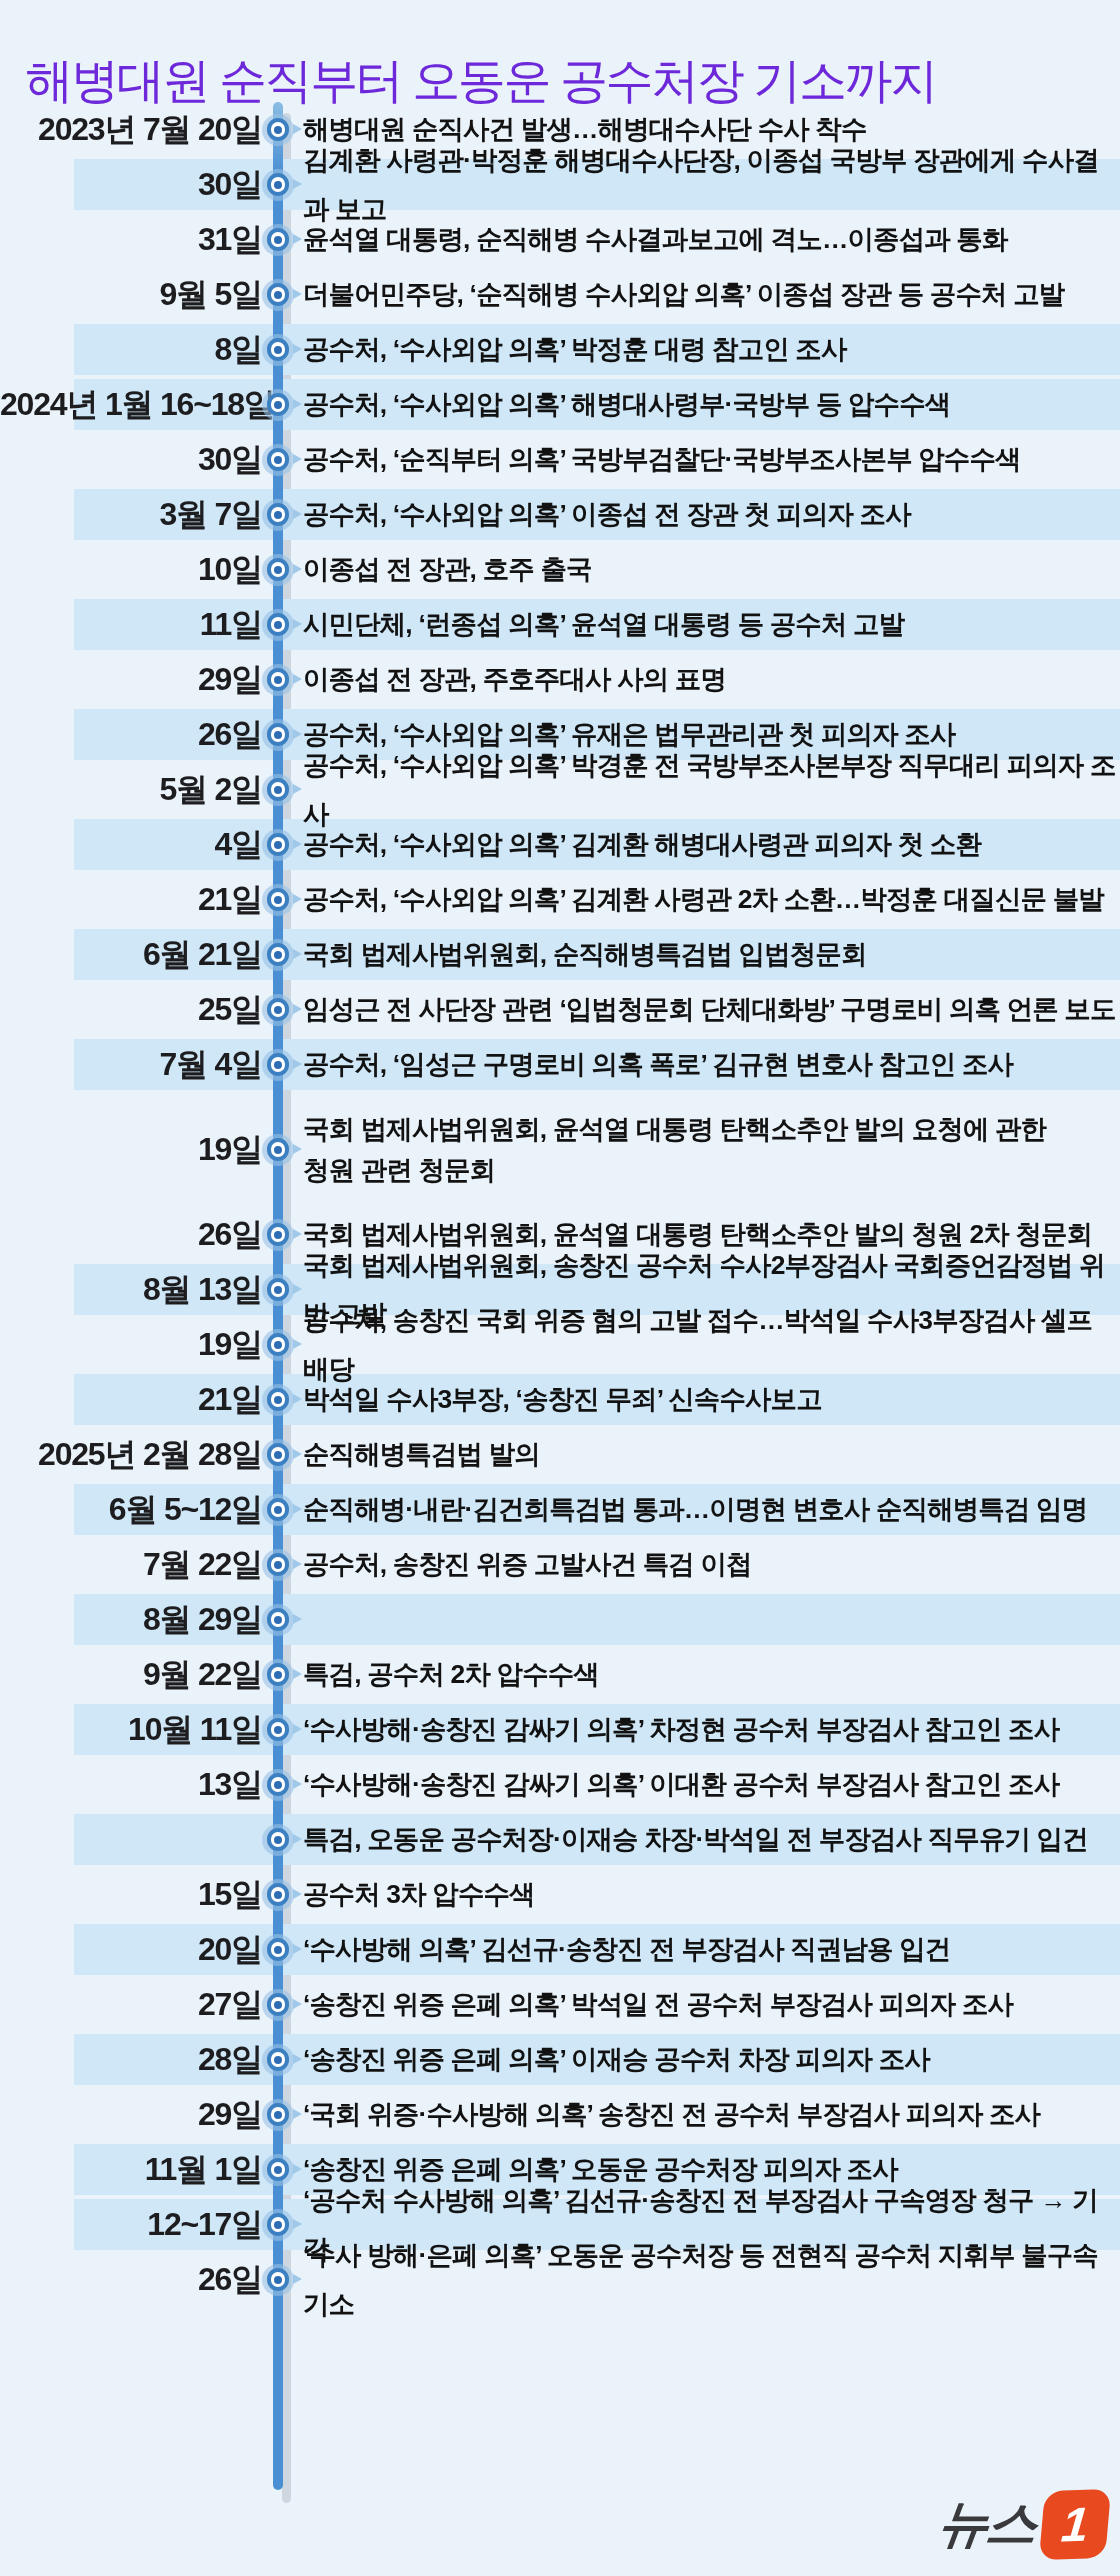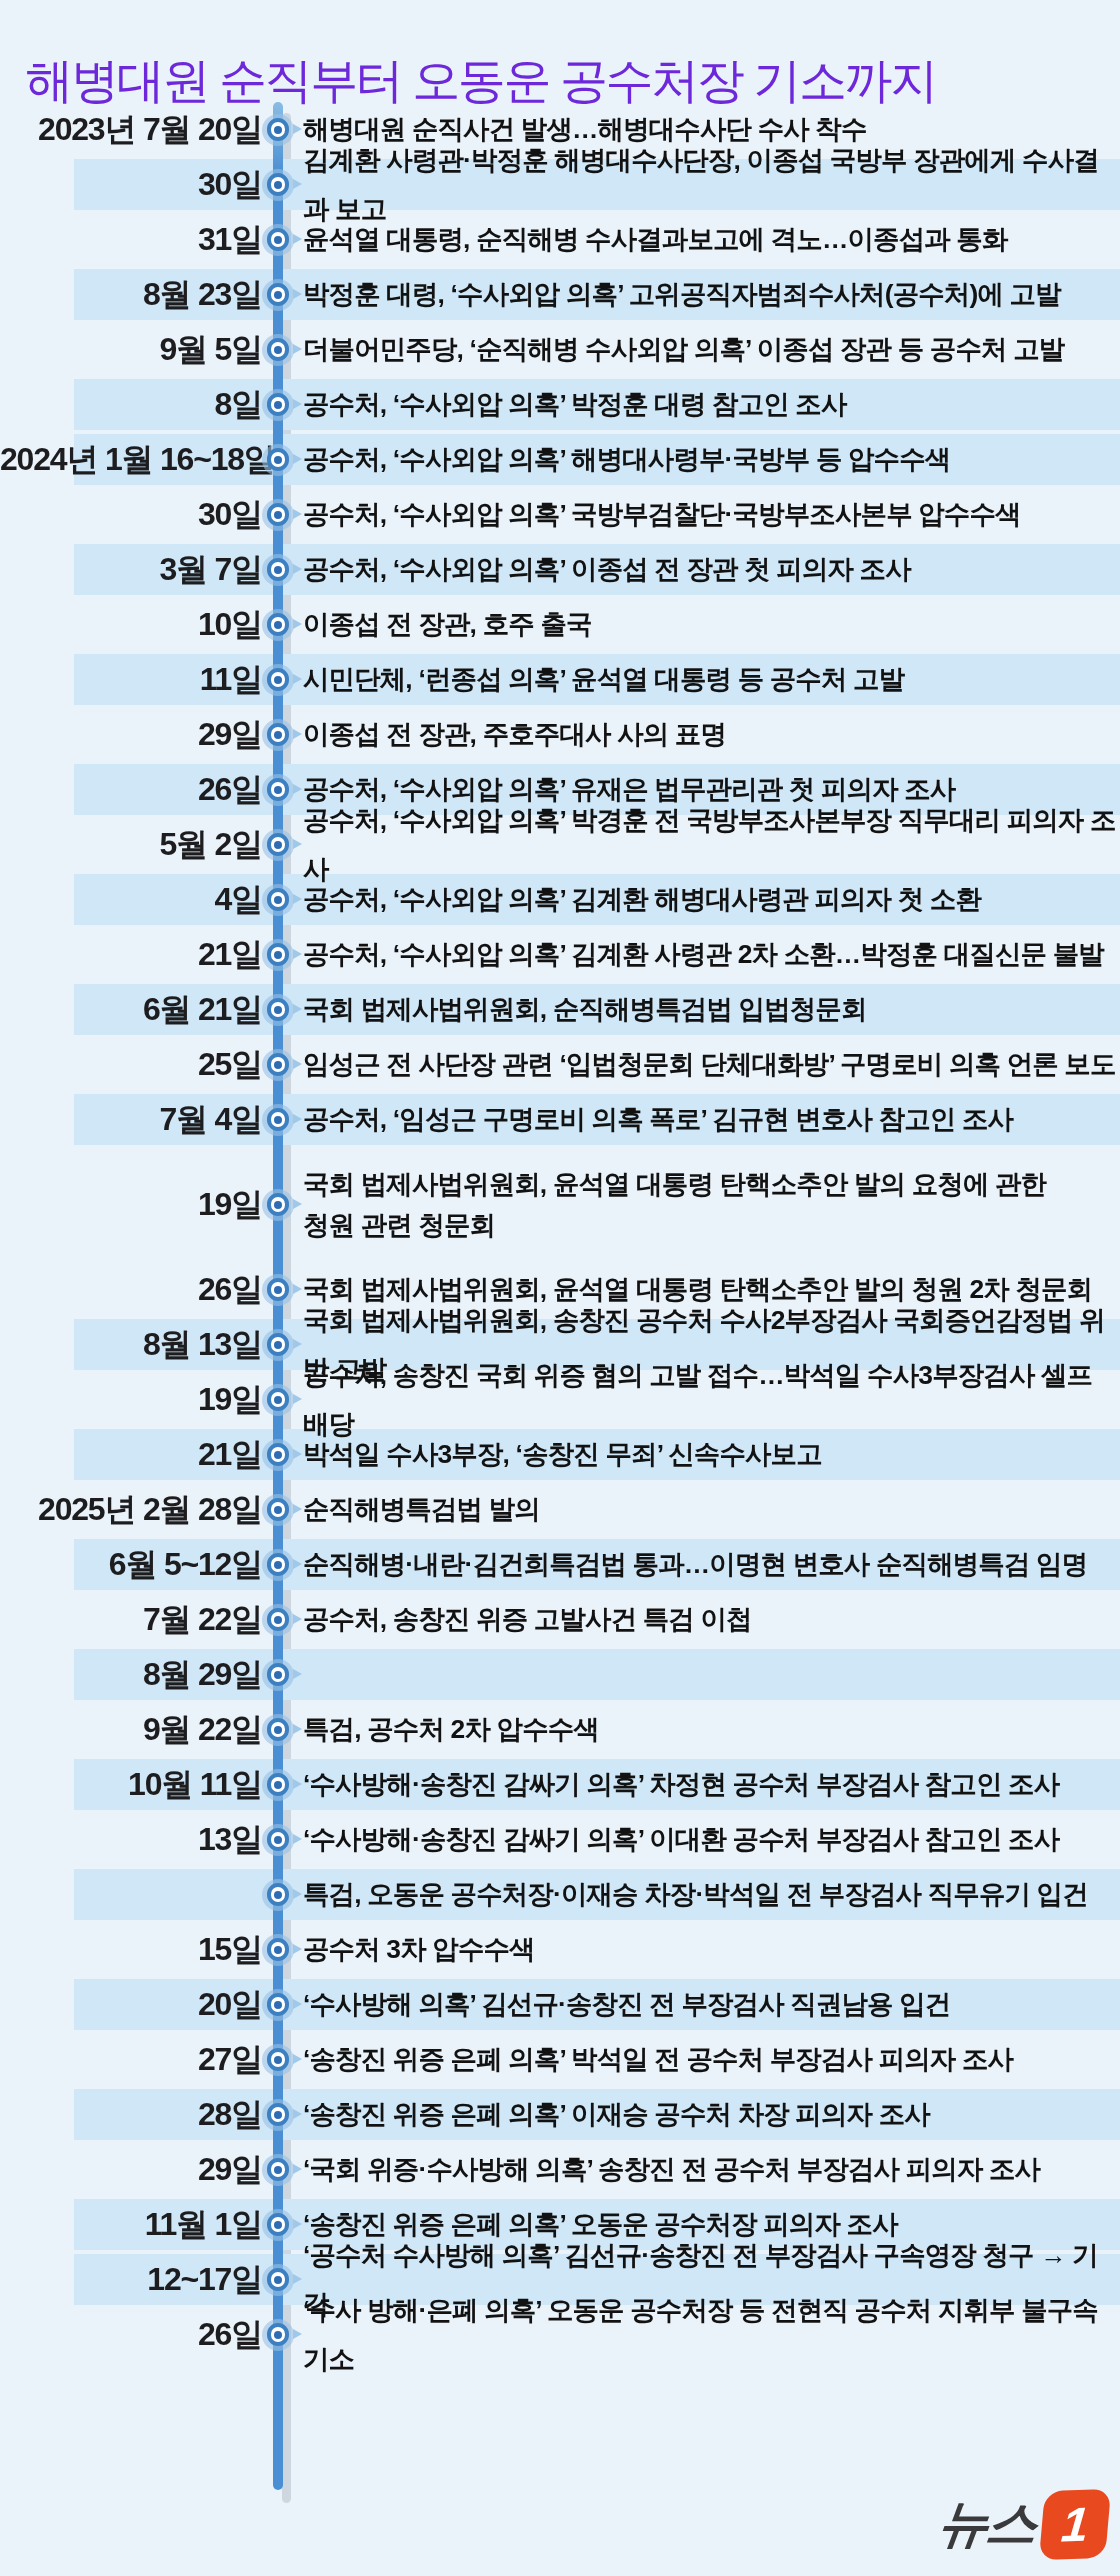--- a/index.html
+++ b/index.html
@@ -110,28 +110,20 @@
         <div class="text">김계환 사령관·박정훈 해병대수사단장, 이종섭 국방부 장관에게 수사결과 보고</div>
       </div>
       <div class="row">
         <div class="date">31일</div>
         <div class="node">
           <span class="marker"></span>
           <span class="arrow"></span>
         </div>
         <div class="text">윤석열 대통령, 순직해병 수사결과보고에 격노…이종섭과 통화</div>
       </div>
-      <div class="row striped">
-        <div class="date">8월 23일</div>
-        <div class="node">
-          <span class="marker"></span>
-          <span class="arrow"></span>
-        </div>
-        <div class="text">박정훈 대령, ‘수사외압 의혹’ 고위공직자범죄수사처(공수처)에 고발</div>
-      </div>
       <div class="row">
         <div class="date">9월 5일</div>
         <div class="node">
           <span class="marker"></span>
           <span class="arrow"></span>
         </div>
         <div class="text">더불어민주당, ‘순직해병 수사외압 의혹’ 이종섭 장관 등 공수처 고발</div>
       </div>
       <div class="row striped">
         <div class="date">8일</div>
@@ -148,21 +140,21 @@
           <span class="arrow"></span>
         </div>
         <div class="text">공수처, ‘수사외압 의혹’ 해병대사령부·국방부 등 압수수색</div>
       </div>
       <div class="row">
         <div class="date">30일</div>
         <div class="node">
           <span class="marker"></span>
           <span class="arrow"></span>
         </div>
-        <div class="text">공수처, ‘수사외압 의혹’ 국방부검찰단·국방부조사본부 압수수색</div>
+        <div class="text">공수처, ‘순직부터 의혹’ 국방부검찰단·국방부조사본부 압수수색</div>
       </div>
       <div class="row striped">
         <div class="date">3월 7일</div>
         <div class="node">
           <span class="marker"></span>
           <span class="arrow"></span>
         </div>
         <div class="text">공수처, ‘수사외압 의혹’ 이종섭 전 장관 첫 피의자 조사</div>
       </div>
       <div class="row">

